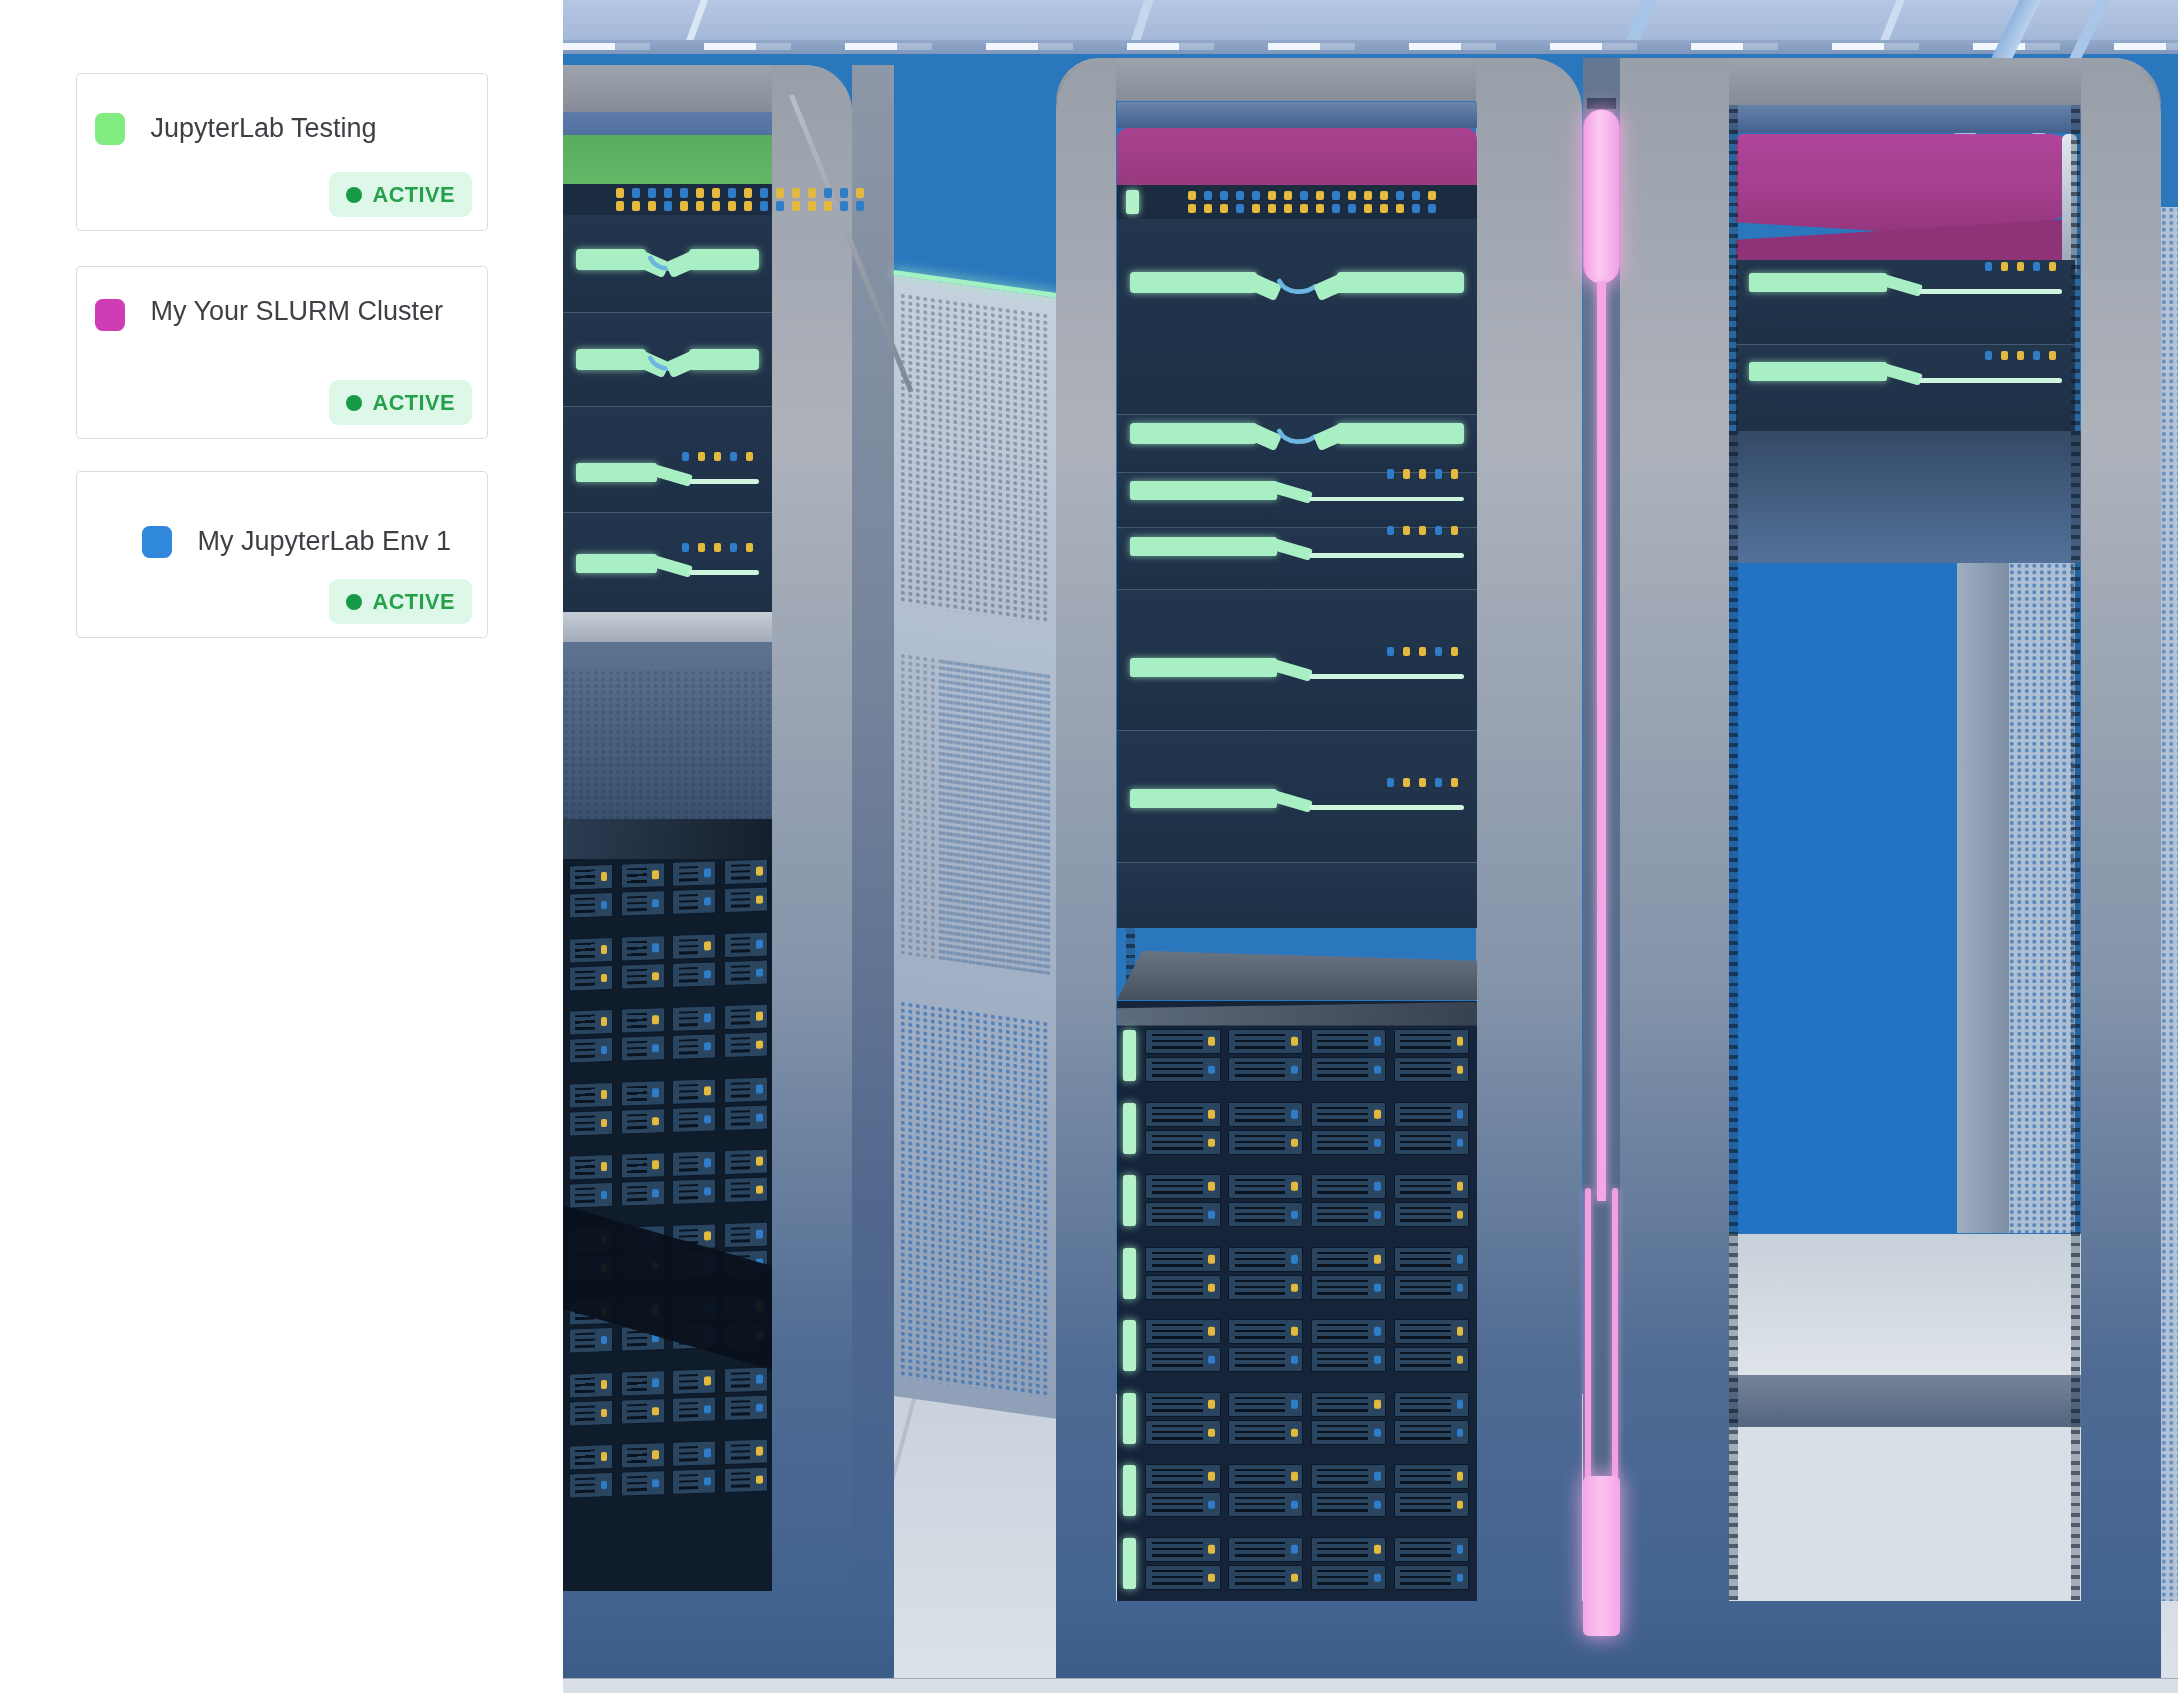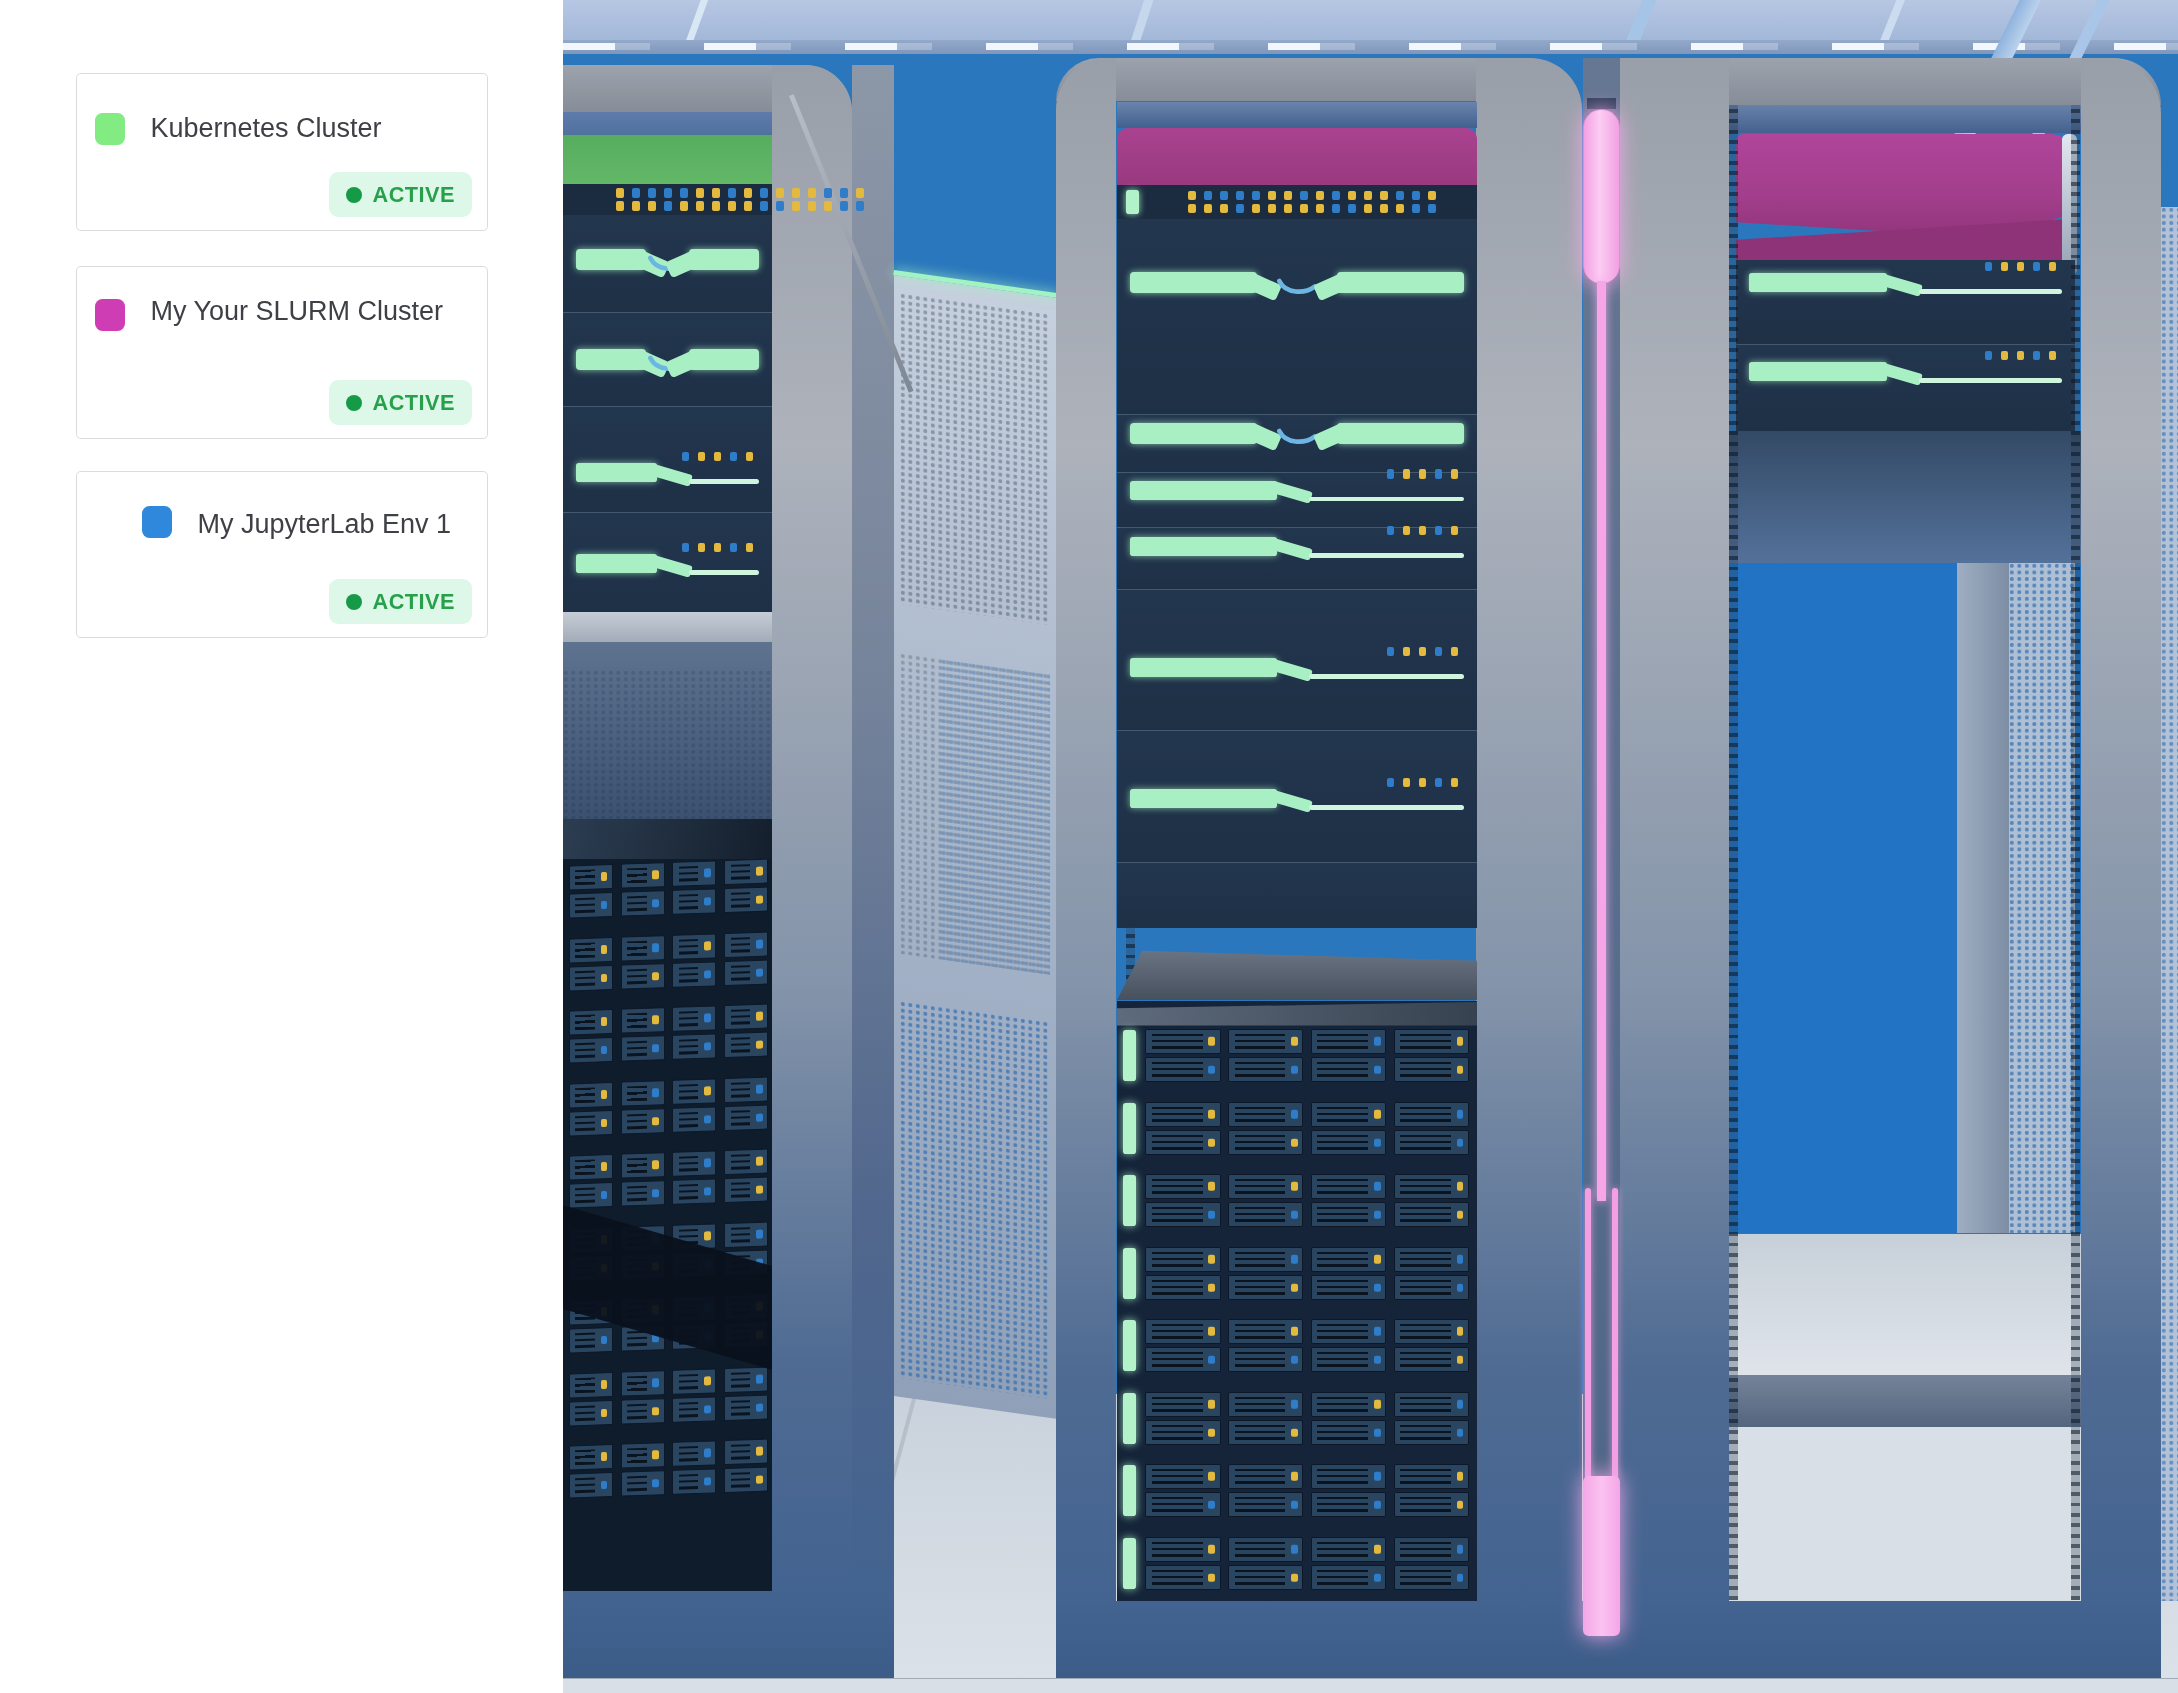--- a/index.html
+++ b/index.html
@@ -72,41 +72,41 @@
   .glow-pink{box-shadow:0 0 21px rgba(247,170,233,.95);}
 </style>
 </head>
 <body>
 
 <aside class="sidebar">
 
   <div class="card" style="top:73px;height:158px;">
     <div class="crow" style="top:36px;align-items:center;">
       <span class="cicon" style="background:#82EB82;"></span>
-      <span class="cname">Kubernetes Cluster</span>
+      <span class="cname">JupyterLab Testing</span>
     </div>
     <div class="badge">
       <span class="bdot"></span>
       <span>ACTIVE</span>
     </div>
   </div>
 
   <div class="card" style="top:266px;height:173px;">
     <div class="crow" style="top:26px;align-items:flex-start;">
       <span class="cicon" style="background:#CE3DB3;margin-top:5.6px;"></span>
       <span class="cname">My Your SLURM Cluster</span>
     </div>
     <div class="badge">
       <span class="bdot"></span>
       <span>ACTIVE</span>
     </div>
   </div>
 
   <div class="card" style="top:471px;height:167px;">
-    <div class="crow" style="top:34px;padding-left:47px;">
+    <div class="crow" style="top:51px;align-items:center;padding-left:47px;">
       <span class="cicon" style="background:#2F88DB;"></span>
       <span class="cname">My JupyterLab Env 1</span>
     </div>
     <div class="badge">
       <span class="bdot"></span>
       <span>ACTIVE</span>
     </div>
   </div>
 </aside>
 

